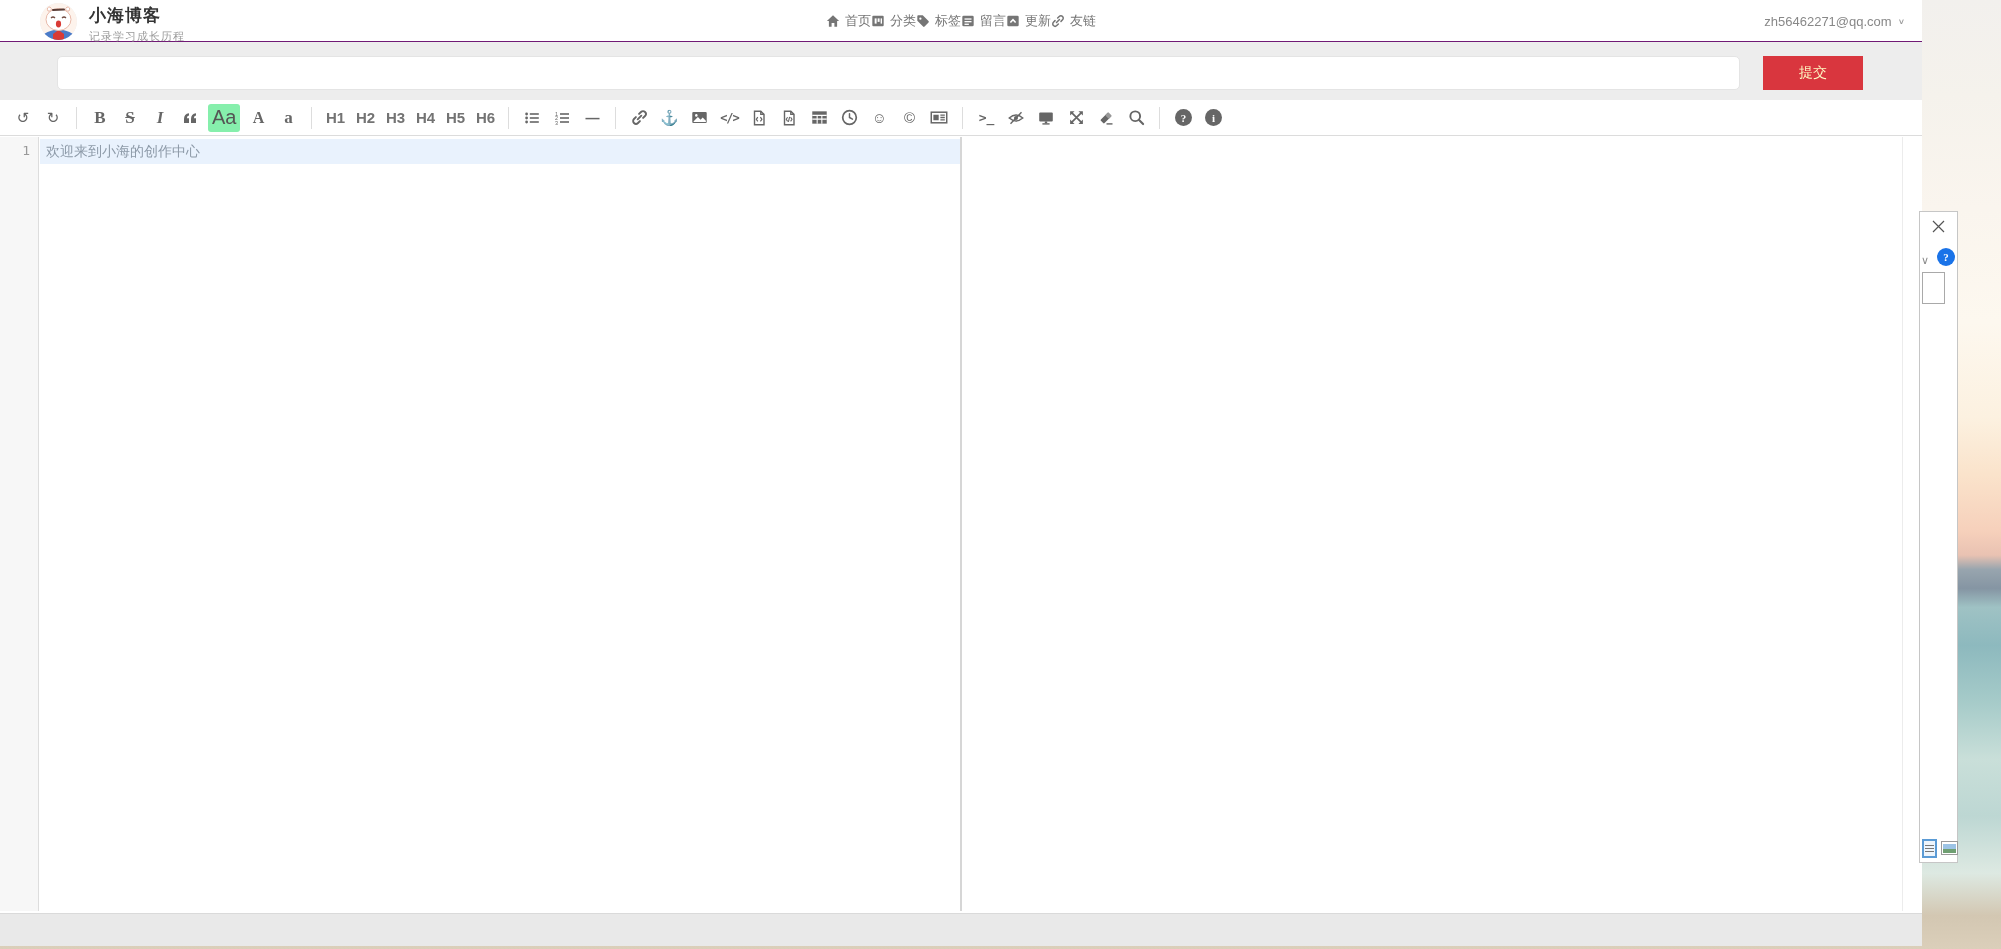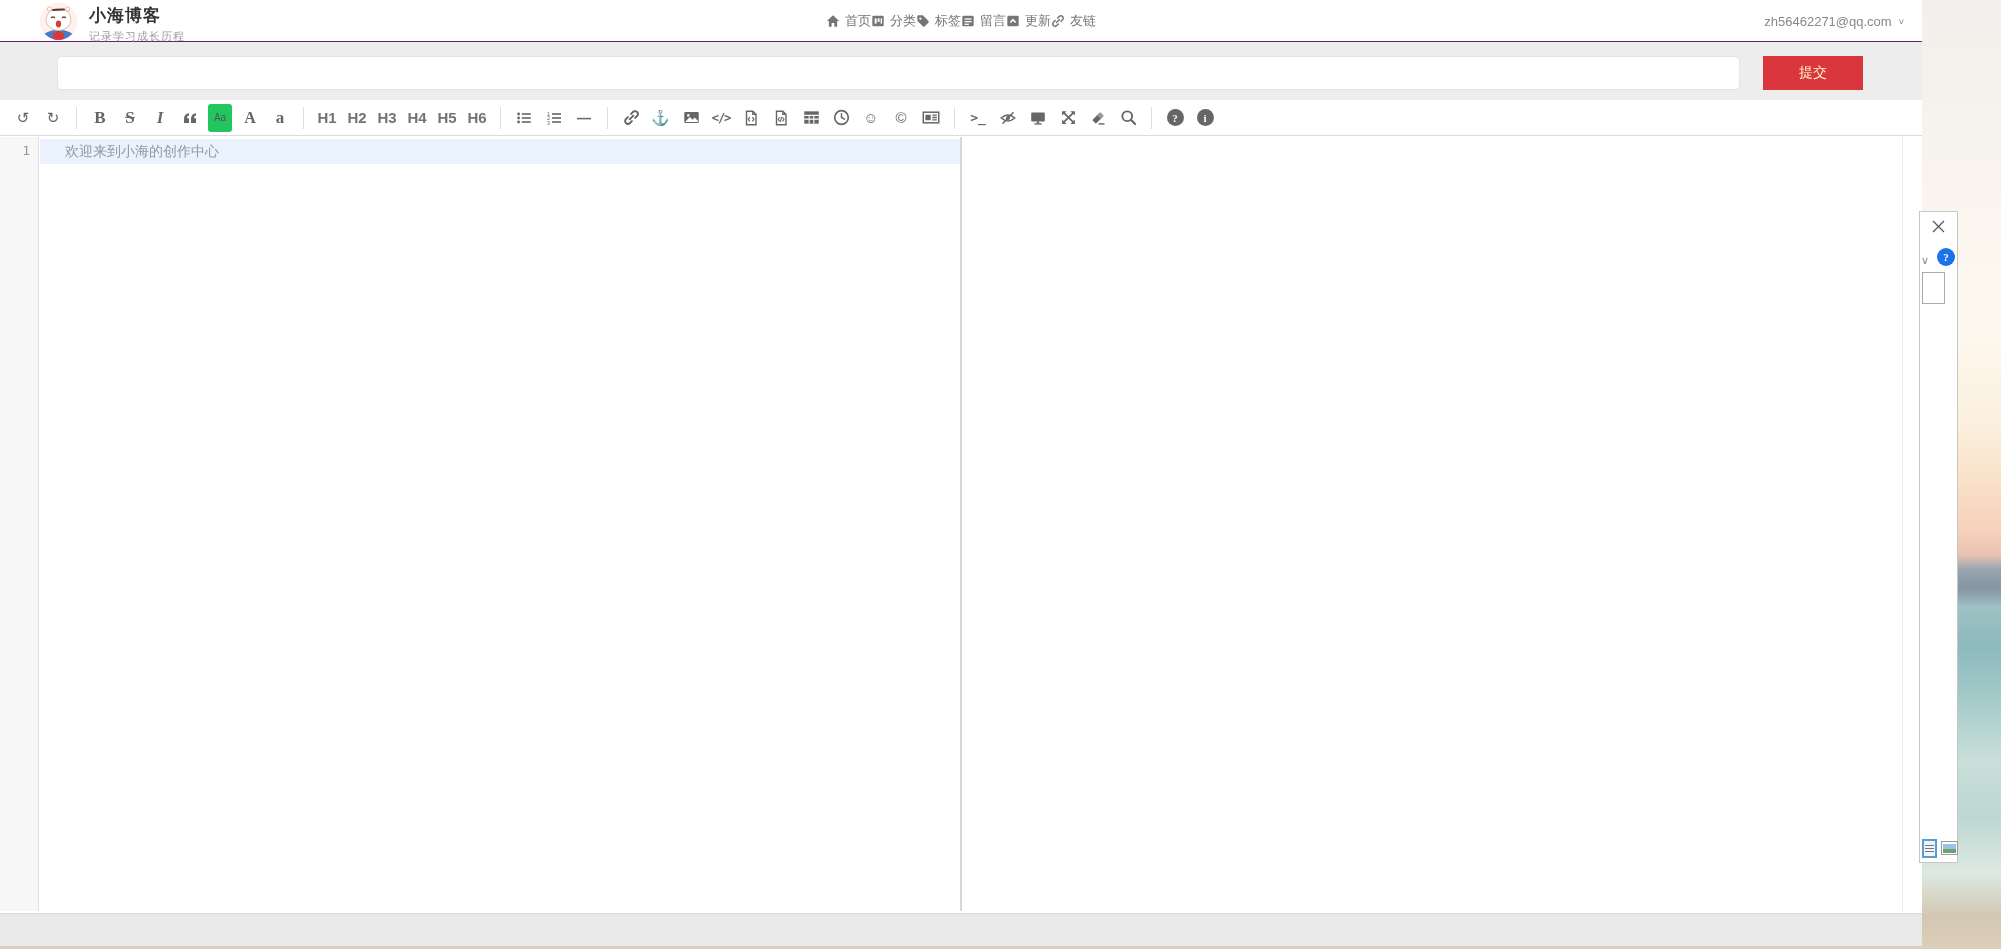--- a/index.html
+++ b/index.html
@@ -45,38 +45,38 @@
   .toolbar { position:absolute; left:0; top:100px; width:100%; height:36px; background:#fff;
     border-bottom:1px solid #dcdcdc; display:flex; align-items:center; padding-left:8px; }
   .tb { min-width:24px; height:28px; display:inline-flex; align-items:center; justify-content:center;
     margin:0 3px; color:#666; cursor:pointer; font-size:15px; }
   .tb svg { display:block; }
   .tb-sep { width:1px; height:22px; background:#ddd; margin:0 8px; }
   .t-serif { font-family:"Liberation Serif", serif; font-weight:bold; font-size:17px; }
   .t-italic { font-family:"Liberation Serif", serif; font-style:italic; font-weight:bold; font-size:17px; }
   .t-strike { text-decoration:line-through; }
   .t-h { font-weight:bold; font-size:15px; color:#737373; letter-spacing:0; }
-  .t-aa { background:#22c55e; border-radius:3px; padding:0 4px; font-size:10px; color:#555; }
+  .t-aa { background:#86efac; border-radius:3px; padding:0 4px; font-size:20px; color:#555; }
   .t-upper { font-family:"Liberation Serif", serif; font-weight:bold; font-size:16px; }
   .t-lower { font-family:"Liberation Serif", serif; font-weight:bold; font-size:17px; }
   .t-hr { font-weight:bold; font-size:14px; }
   .t-code { font-family:"DejaVu Sans Mono", monospace; font-size:12px; font-weight:bold; letter-spacing:-1px; }
   .t-goto { font-family:"DejaVu Sans Mono", monospace; font-size:13px; font-weight:bold; }
   .t-circle { width:17px; height:17px; border-radius:50%; background:#666; color:#fff;
     font-size:11px; font-weight:bold; display:inline-flex; align-items:center; justify-content:center;
     font-family:"Liberation Serif", serif; }
 
   
   .editor { position:absolute; left:0; top:137px; width:100%; height:774px; background:#fff; }
   .gutter { position:absolute; left:0; top:0; width:39px; height:100%; background:#f7f7f7;
     border-right:1px solid #ddd; }
   .line-no { position:absolute; right:8px; top:6px; font-family:"DejaVu Sans Mono", monospace;
     font-size:13px; color:#999; }
   .active-line { position:absolute; left:40px; top:2px; width:920px; height:25px; background:#e9f2fd; }
-  .editor-placeholder { position:absolute; left:46px; top:6px; font-size:14px; color:#8d9aa8;margin-left:19px; }
+  .editor-placeholder { position:absolute; left:46px; top:6px; font-size:14px; color:#8d9aa8; }
   .pane-divider { position:absolute; left:960px; top:0; width:2px; height:100%; background:#d6d6d6; }
   .preview-pane { position:absolute; left:962px; top:0; width:940px; height:100%; background:#fff; }
   .preview-edge { position:absolute; left:1902px; top:0; width:1px; height:100%; background:#ececec; }
 
   
   .footer { position:absolute; left:0; top:913px; width:100%; height:33px; background:#e9e9e9;
     border-top:1px solid #dadada; }
 
   
   .float-panel { position:absolute; left:1919px; top:211px; width:39px; height:652px;

